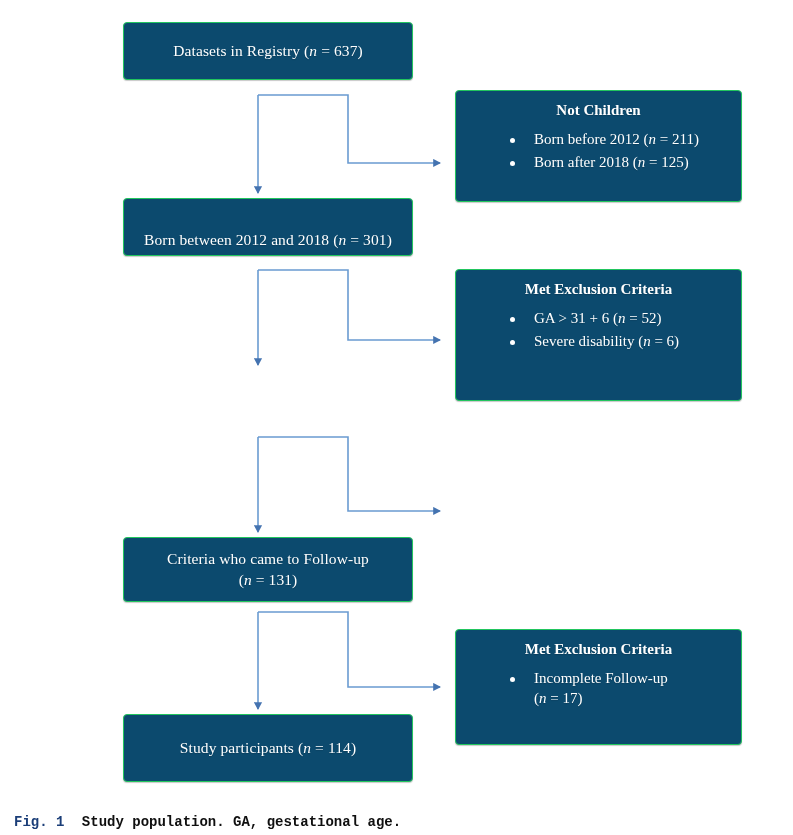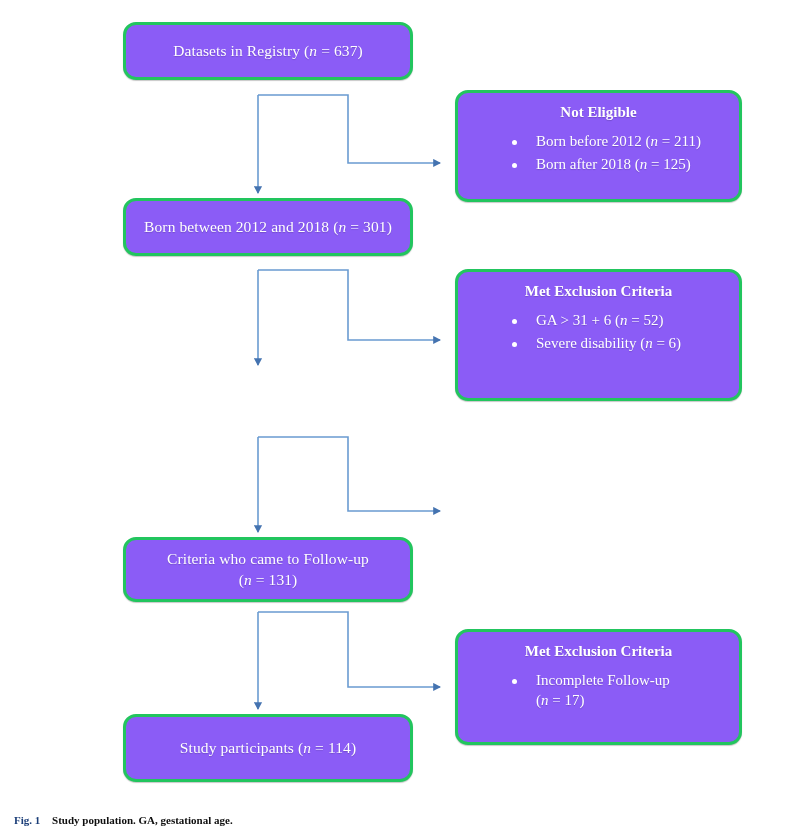--- a/index.html
+++ b/index.html
@@ -21,23 +21,23 @@
     position: absolute;
     left: 0; top: 0;
     width: 793px; height: 835px;
     pointer-events: none;
   }
 
   
   .node {
     position: absolute;
     box-sizing: border-box;
-    background: #8b5cf6;
-    border: 3px solid #22c55e;
-    border-radius: 13px;
+    background: #0c4a6e;
+    border: 1px solid #22c55e;
+    border-radius: 4px;
     color: #ffffff;
     box-shadow: 0 1px 1px rgba(0,0,0,0.22);
   }
 
   
   .node.flow {
     display: flex;
     align-items: center;
     justify-content: center;
     text-align: center;
@@ -89,22 +89,22 @@
 
   em.nvar {
     font-style: italic;
   }
 
   
   #caption {
     position: absolute;
     left: 14px;
     top: 814px;
-    font-family: Liberation Serif, serif;
-    font-size: 11px;
+    font-family: Liberation Mono, monospace;
+    font-size: 14px;
     font-weight: bold;
     color: #0f0f0f;
     white-space: nowrap;
   }
   #caption .figlabel { color: #1b3e78; }
   #caption .captext { margin-left: 9px; }
 </style>
 </head>
 <body>
 
@@ -143,42 +143,42 @@
       </g>
     </g>
   </svg>
 
   <div class="node flow" style="left:123px; top:22px; width:290px; height:58px;">
     <div class="flow-text">
       <span>Datasets in Registry (<em class="nvar">n</em> = 637)</span>
     </div>
   </div>
 
-  <div class="node flow" style="left:123px; top:198px; width:290px; height:58px;">
+  <div class="node flow" style="left:123px; top:198px; width:290px; height:58px;align-items:flex-end;">
     <div class="flow-text">
       <span>Born between 2012 and 2018 (<em class="nvar">n</em> = 301)</span>
     </div>
   </div>
 
 
   <div class="node flow" style="left:123px; top:537px; width:290px; height:65px;">
     <div class="flow-text">
       <span>Criteria who came to Follow-up</span><br>
       <span>(<em class="nvar">n</em> = 131)</span>
     </div>
   </div>
 
   <div class="node flow" style="left:123px; top:714px; width:290px; height:68px;">
     <div class="flow-text">
       <span>Study participants (<em class="nvar">n</em> = 114)</span>
     </div>
   </div>
 
   <div class="node side" style="left:455px; top:90px; width:287px; height:112px;">
-    <div class="side-title">Not Eligible</div>
+    <div class="side-title">Not Children</div>
     <ul class="side-list">
       <li>
         <span class="bullet"></span>
         <span>Born before 2012 (<em class="nvar">n</em> = 211)</span>
       </li>
       <li>
         <span class="bullet"></span>
         <span>Born after 2018 (<em class="nvar">n</em> = 125)</span>
       </li>
     </ul>

